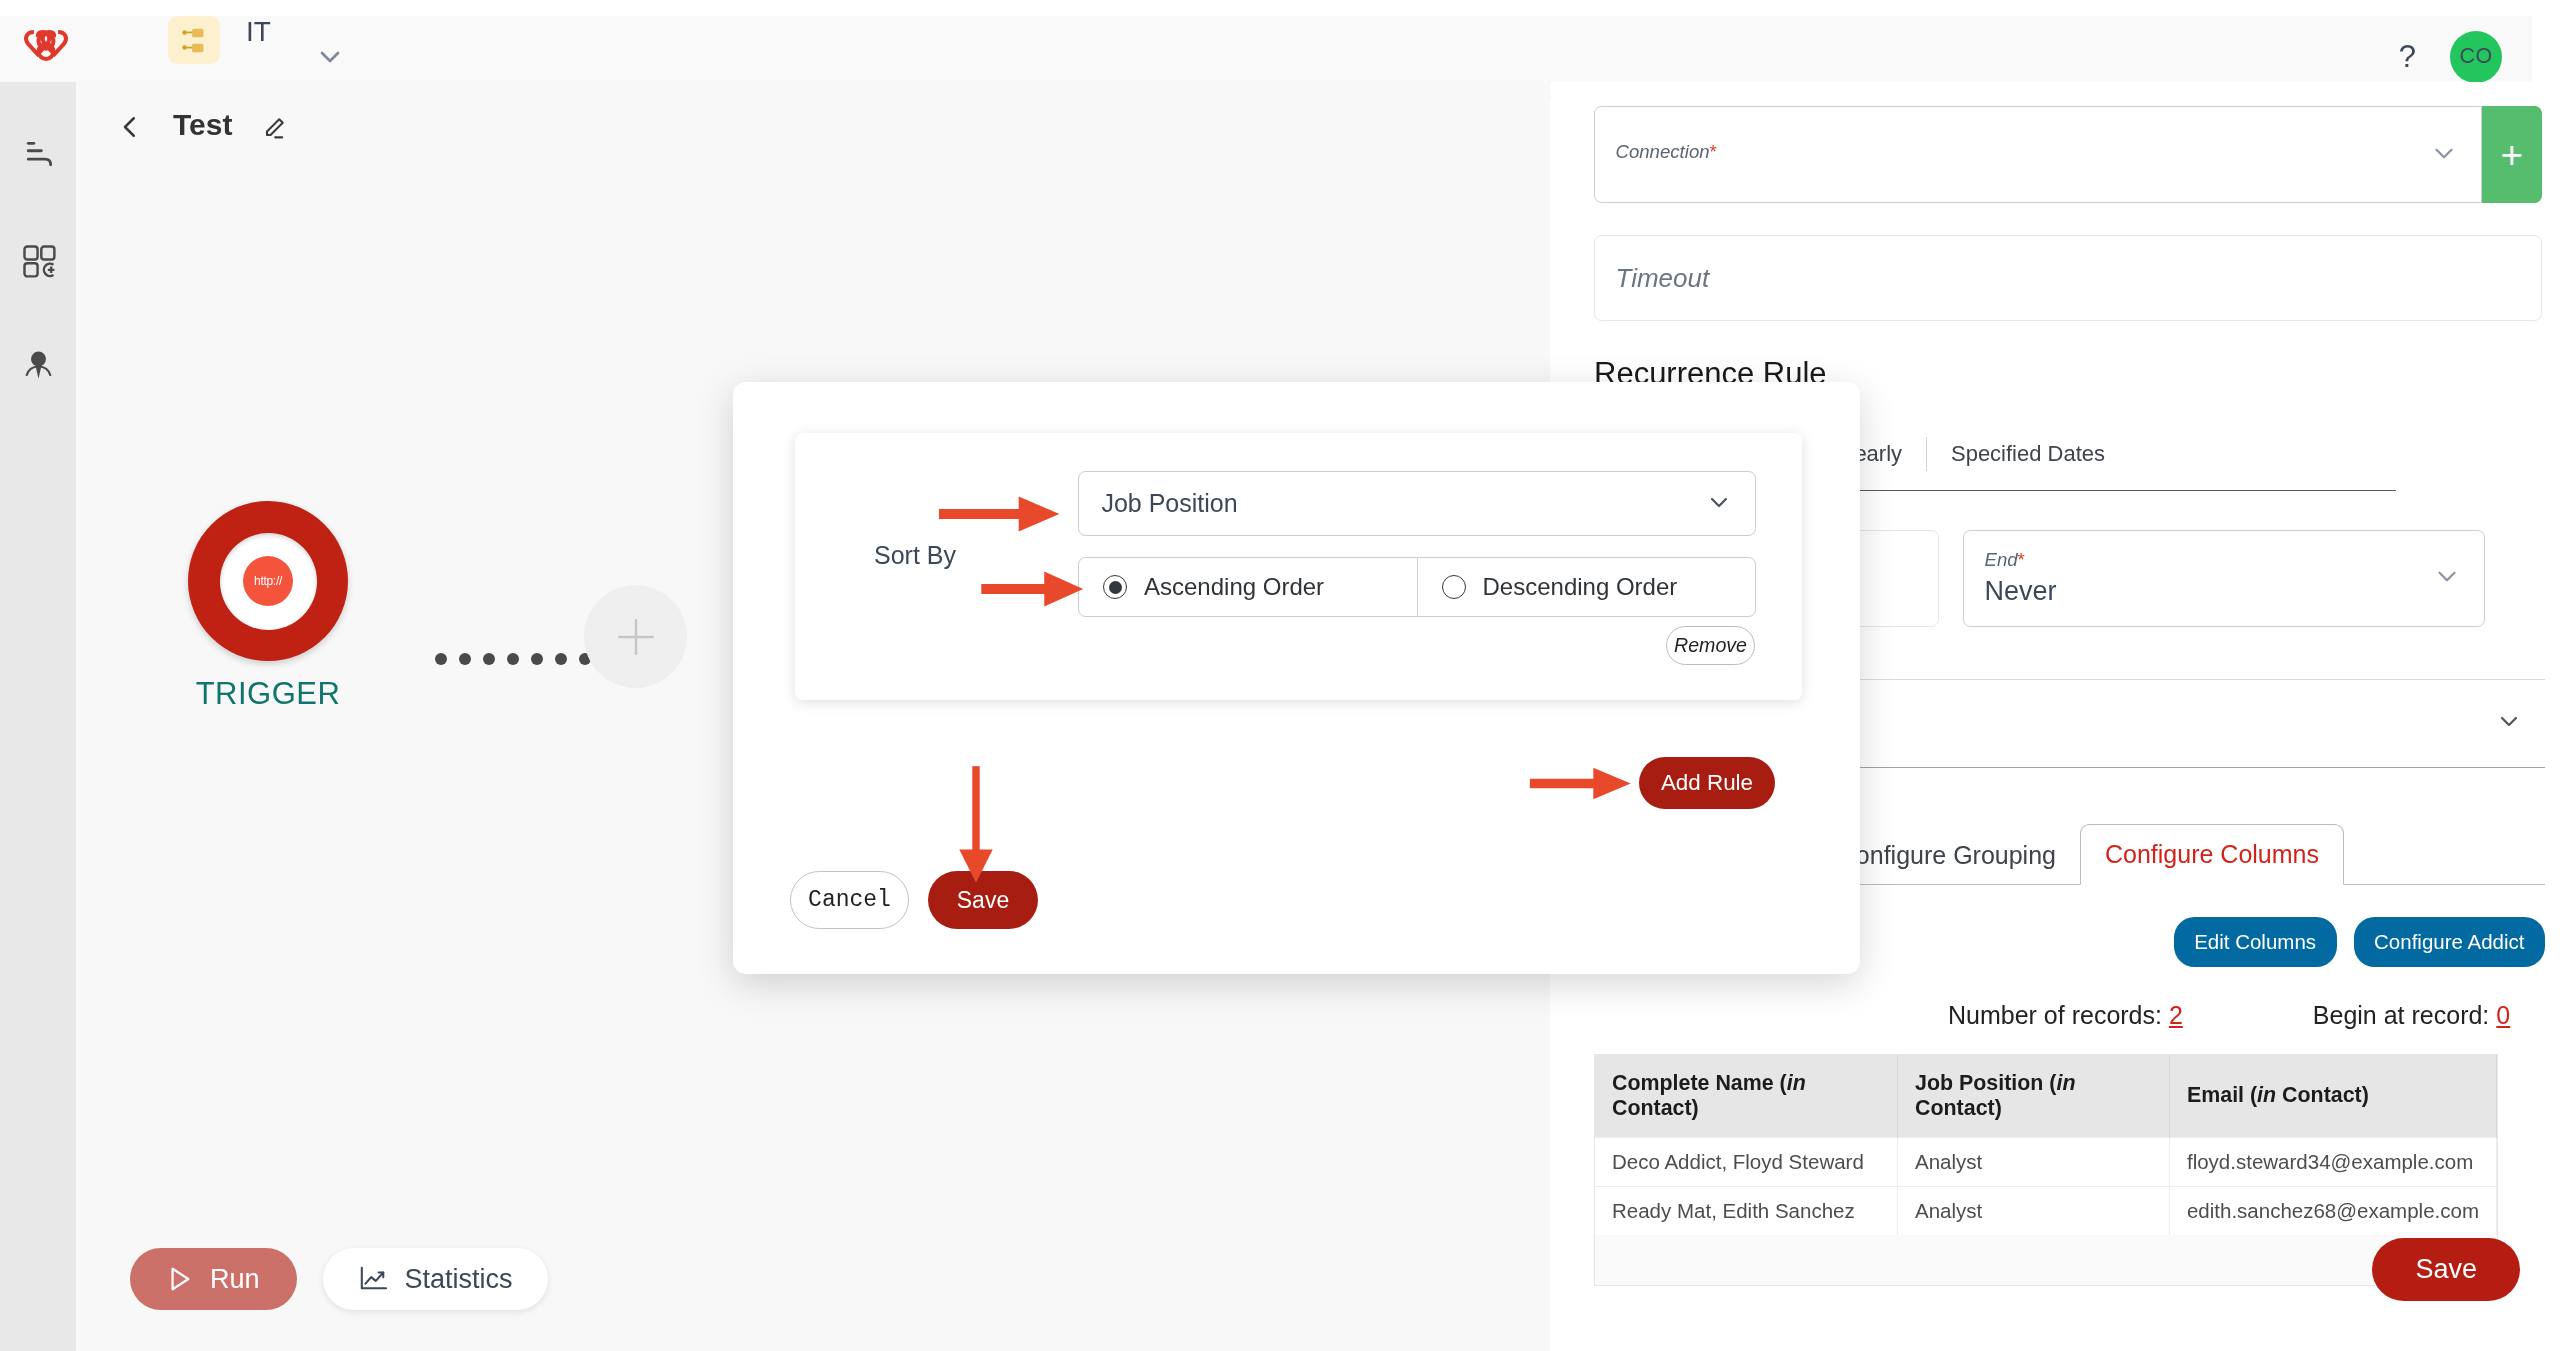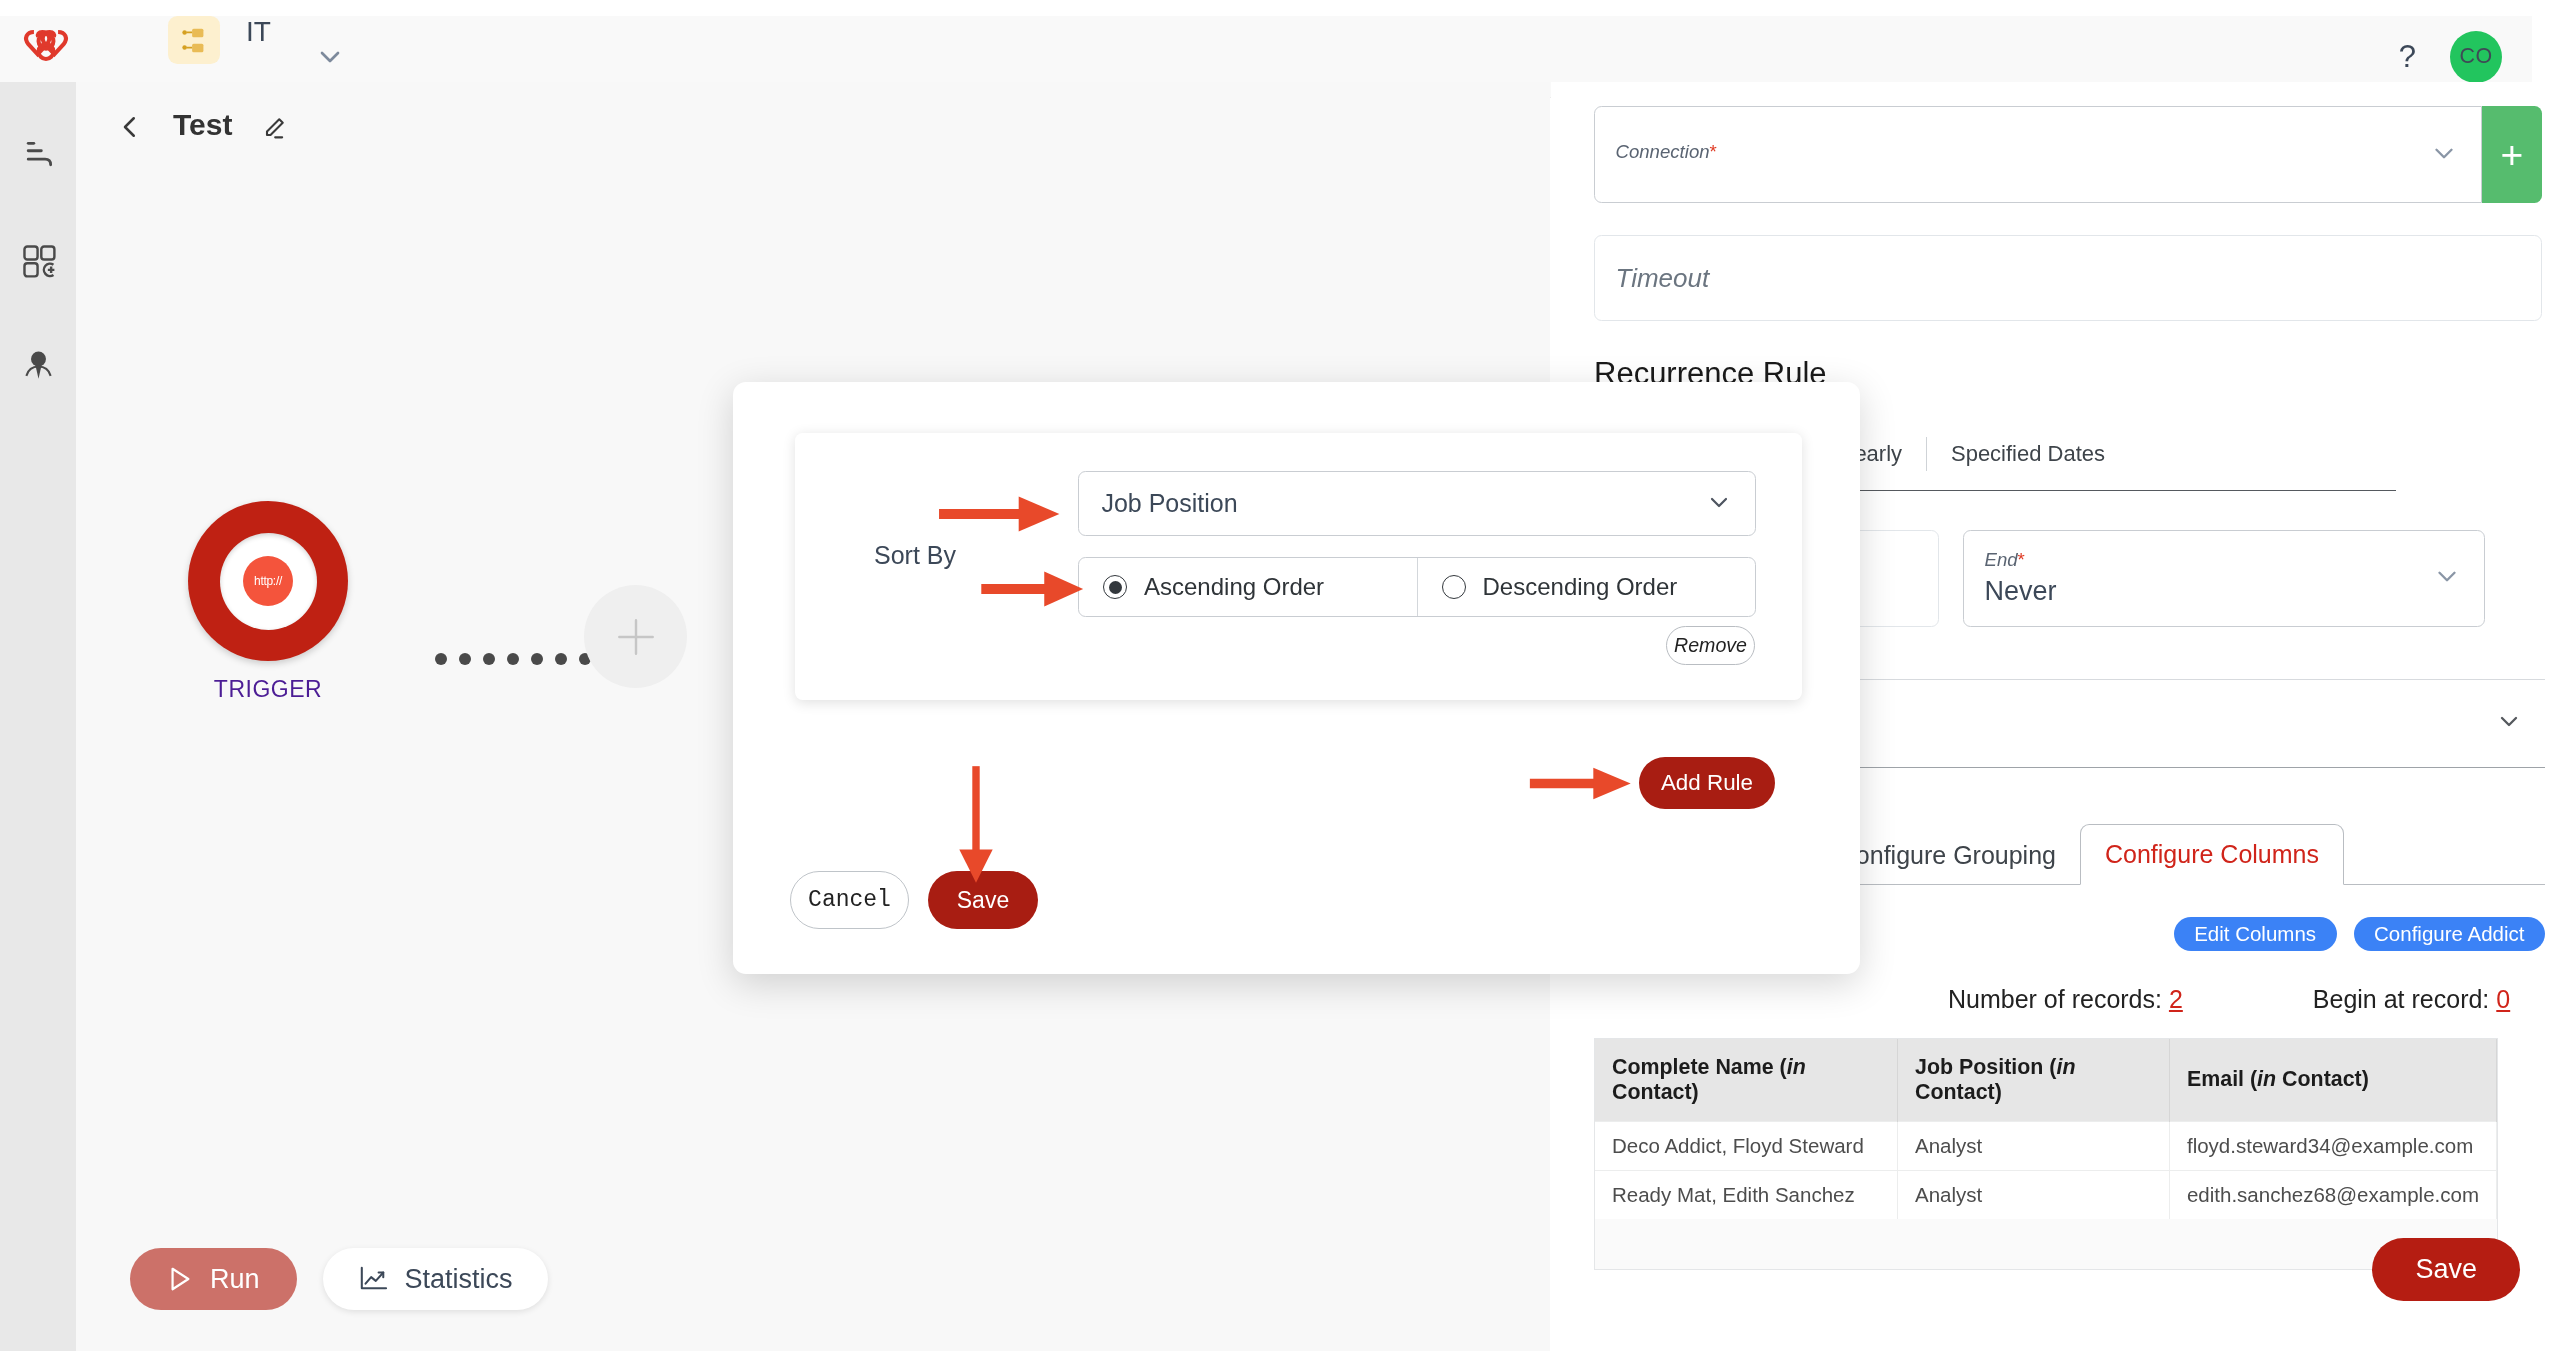--- a/index.html
+++ b/index.html
@@ -66,21 +66,21 @@
     width: 97px; height: 97px; border-radius: 50%; background: #fff;
     display: flex; align-items: center; justify-content: center;
     box-shadow: inset 0 1.9px 5.6px rgba(0,0,0,.18);
   }
   .trig-inner {
     width: 50px; height: 50px; border-radius: 50%; background: #f4543c;
     display: flex; align-items: center; justify-content: center;
     color: #fff; font-size: 12px; letter-spacing: -0.3px;
   }
   .trig-label { margin-top: 15px; width: 160px; text-align: center;
-    font-size: 23px; color: #4c1d95; letter-spacing: 0.5px; }
+    font-size: 31px; color: #0f766e; letter-spacing: 0.5px; }
   .conn-dots { position: absolute; top: 567px; left: 359px;
     display: flex; align-items: center; gap: 12px; }
   .dot { width: 12px; height: 12px; border-radius: 50%; background: #4a4a4a; }
   .arrowhead { margin-left: 1.9px; display: flex; }
   .add-node {
     position: absolute; top: 503px; left: 508px;
     width: 103px; height: 103px; border-radius: 50%;
     background: #efefef; display: flex; align-items: center; justify-content: center;
     cursor: pointer;
   }
@@ -147,22 +147,22 @@
   .cfg-sep { width: 0.9px; height: 32px; background: #cfd3d7; margin-bottom: 17px; }
   .cfg-tab.active {
     color: #d0241a; border: 0.9px solid #b9bdc2; border-bottom: 0.9px solid #fff;
     border-radius: 9.3px 9.3px 0 0; background: #fff; position: relative; z-index: 2;
   }
   .cfg-underline { height: 0.9px; background: #b9bdc2; width: 951px; margin-top: -0.9px; }
 
   .cfg-btns { margin-top: 32px; display: flex; justify-content: flex-end; gap: 17px;
     width: 951px; }
   .pill-red {
-    background: #3b82f6; color: #fff; border: none; border-radius: 20.5px;
-    height: 34px; padding: 0 20.5px; font-size: 20.5px; cursor: pointer; font-family: inherit;
+    background: #0369a1; color: #fff; border: none; border-radius: 20.5px;
+    height: 50px; padding: 0 20.5px; font-size: 20.5px; cursor: pointer; font-family: inherit;
   }
 
   .rec-info { margin-top: 34px; display: flex; gap: 130px; padding-left: 354px;
     font-size: 25px; color: #222; }
   .rec-num { color: #d0241a; text-decoration: underline; cursor: pointer; }
 
   .tbl-wrap { margin-top: 24px; width: 904px; border: 0.9px solid #e4e6e8;
     background: #fafafa; }
   table { border-collapse: collapse; width: 100%; }
   th {

